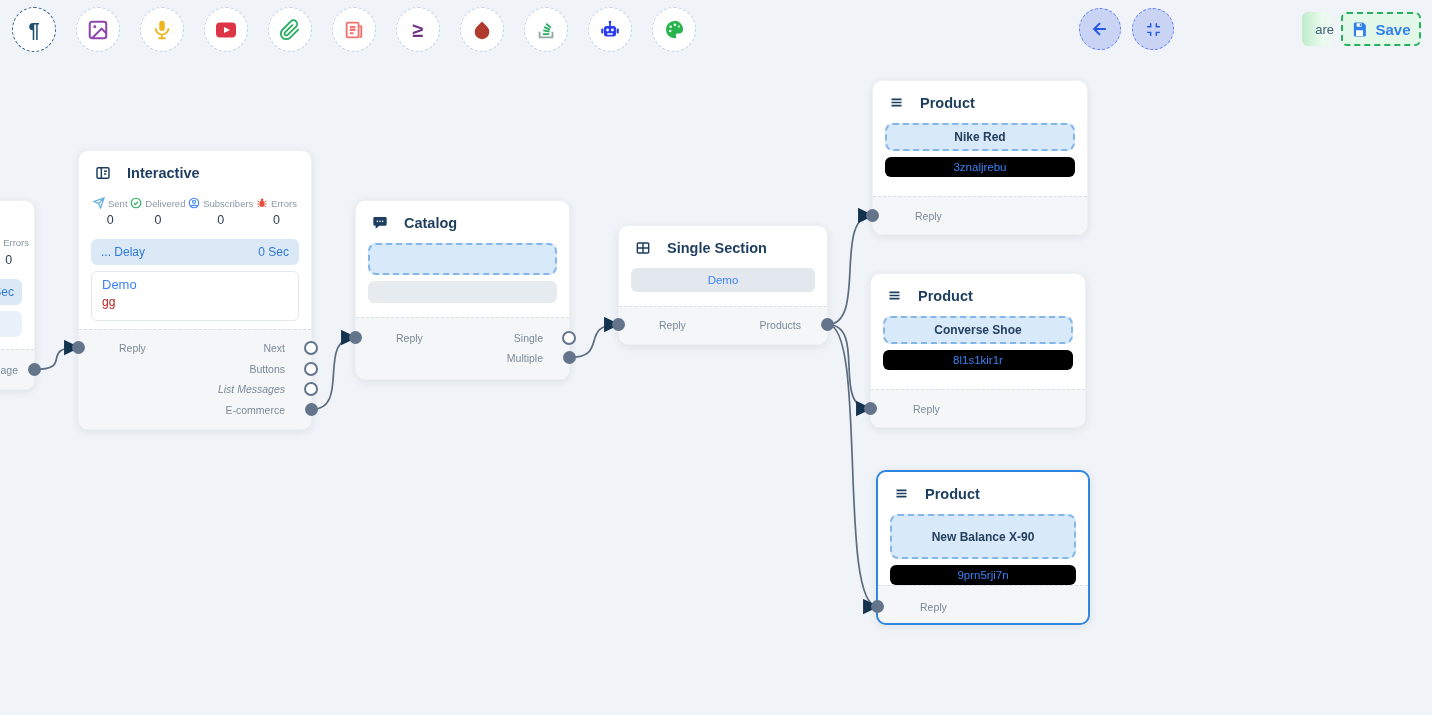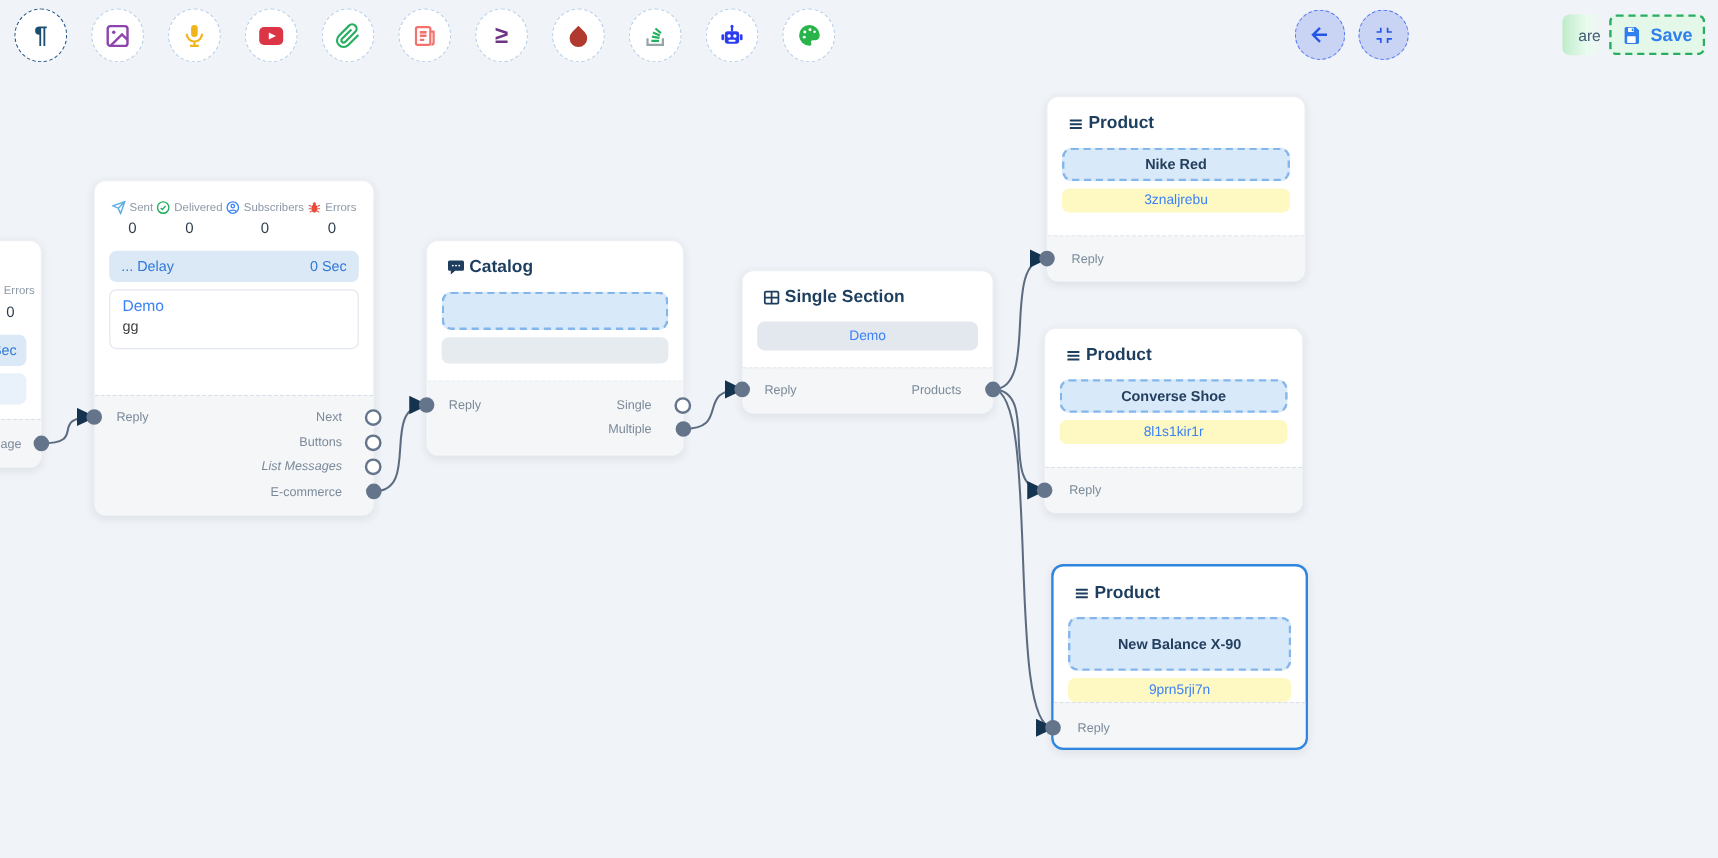--- a/index.html
+++ b/index.html
@@ -22,45 +22,45 @@
                   background:linear-gradient(to right,#bfecca,#eafbef 60%, #f0f3f7); display:flex; align-items:center;
                   justify-content:flex-end; padding-right:2px; color:#3f5d73; font-size:13px; overflow:hidden; }
   .save-btn { position:absolute; left:1341px; top:12px; width:80px; height:34px; border-radius:6px;
               background:#e4f8ea; border:2px dashed #27ae60; display:flex; align-items:center; justify-content:center;
               gap:7px; color:#2f80ed; font-size:15px; font-weight:bold; cursor:pointer; }
 
   
   .node { position:absolute; background:#ffffff; border:1px solid #edf0f4; border-radius:10px;
           box-shadow:0 2px 8px rgba(30,50,80,.09); }
   .node.selected { border:2px solid #2e86de; }
-  .node-title { display:flex; align-items:flex-end; gap:3px; font-size:14.5px; font-weight:bold; color:#1d3e5e;
+  .node-title { display:flex; align-items:flex-start; gap:16px; font-size:14.5px; font-weight:bold; color:#1d3e5e;
                 padding:14px 16px 0 16px; }
   .footer { position:absolute; left:0; right:0; bottom:0; background:#f4f6f8; border-top:1px dashed #d8dfe7;
             border-radius:0 0 9px 9px; }
-  .port-label { position:absolute; transform:translateY(-50%); font-size:10.5px; color:#7b8a9a; white-space:nowrap; z-index:5; }
+  .port-label { position:absolute; transform:translateY(-50%); font-size:10.5px; color:#7b8a9a; white-space:nowrap; z-index:5;margin-left:22px; }
   .port-label.r { right:26px; } .port-label.l { left:18px; }
   .dot { position:absolute; width:13px; height:13px; border-radius:50%; background:#64748b; z-index:5; cursor:crosshair; }
   .dot.hollow { width:14px; height:14px; background:#ffffff; border:2px solid #64748b; }
 
   .stats { display:flex; justify-content:space-between; padding:16px 14px 0 14px;align-items:flex-end; }
   .stat { text-align:center; }
   .stat-top { display:flex; align-items:center; gap:3px; font-size:9.5px; color:#8b97a5; }
   .stat-val { font-size:12.5px; color:#2c3e50; margin-top:4px; }
 
   .delay-bar { position:relative; margin:12px 12px 0 12px; height:26px; background:#dbe9f6; border-radius:6px;
                display:flex; align-items:center; justify-content:space-between; padding:0 10px;
                font-size:12px; color:#3179d8; cursor:pointer; }
   .msg-box { margin:6px 12px 0 12px; height:50px; border:1px solid #e3e8ef; border-radius:6px; padding:5px 10px; cursor:text; }
   .msg-title { font-size:13px; color:#3b82f6; }
-  .msg-body { font-size:12px; color:#404040; margin-top:3px; }
+  .msg-body { font-size:12px; color:#b91c1c; margin-top:3px; }
 
   .dashed-box { margin:12px 12px 0 12px; background:#d8e9fa; border:2px dashed #85b6ea; border-radius:8px;
                 display:flex; align-items:center; justify-content:center; font-size:12px; font-weight:bold;
                 color:#24405e; cursor:pointer; }
-  .gray-pill { margin:6px 12px 0 12px; background:#fef9c3; border-radius:6px; display:flex; align-items:center;
+  .gray-pill { margin:6px 12px 0 12px; background:#000000; border-radius:6px; display:flex; align-items:center;
                justify-content:center; font-size:11.5px; color:#3b82f6; cursor:pointer; }
 
   
   .pframe-stat { position:absolute; right:5px; top:36px; font-size:9.5px; color:#8b97a5; }
   .pframe-stat .v { font-size:12.5px; color:#2c3e50; margin-top:5px; padding-left:2px; }
   .pbar { position:absolute; left:12px; right:12px; height:26px; border-radius:6px; }
 
   
   #edge-layer { position:absolute; left:0; top:0; width:1432px; height:715px; z-index:2; pointer-events:none; }
   .edge { fill:none; stroke:#5c6c80; stroke-width:1.7px; }
@@ -194,20 +194,27 @@
     <div class="pbar" style="top:78px; background:#dbe9f6; display:flex; align-items:center; justify-content:flex-end; padding:0 8px; font-size:12px; color:#3179d8;">
       <span>0 Sec</span>
     </div>
     <div class="pbar" style="top:110px; background:#e9f2fb;"></div>
     <div class="footer" style="height:40px;"></div>
     <span class="port-label r" style="top:169px; right:16px;">Message</span>
     <span class="dot" style="right:-7px; top:162px;"></span>
   </div>
 
   <div class="node" style="left:78px; top:150px; width:234px; height:280px;">
+    <div class="node-title">
+      <svg class="ic" width="16" height="16" viewBox="0 0 24 24" fill="none" stroke="#1d3e5e" stroke-width="2.2">
+          <rect x="3" y="4" width="18" height="16" rx="2"></rect>
+          <path d="M9.5 4v16M13.5 9.5h4.5M13.5 13.5h3.5"></path>
+        </svg>
+      <span>Interactive</span>
+    </div>
     <div class="stats">
       <div class="stat">
         <div class="stat-top">
           <svg class="ic" width="12" height="12" viewBox="0 0 24 24" fill="none" stroke="#5dade2" stroke-width="2.4">
               <path d="M22 2L11 13M22 2l-7 20-4-9-9-4 20-7z"></path>
             </svg>
           <span>Sent</span>
         </div>
         <div class="stat-val">0</div>
       </div>

